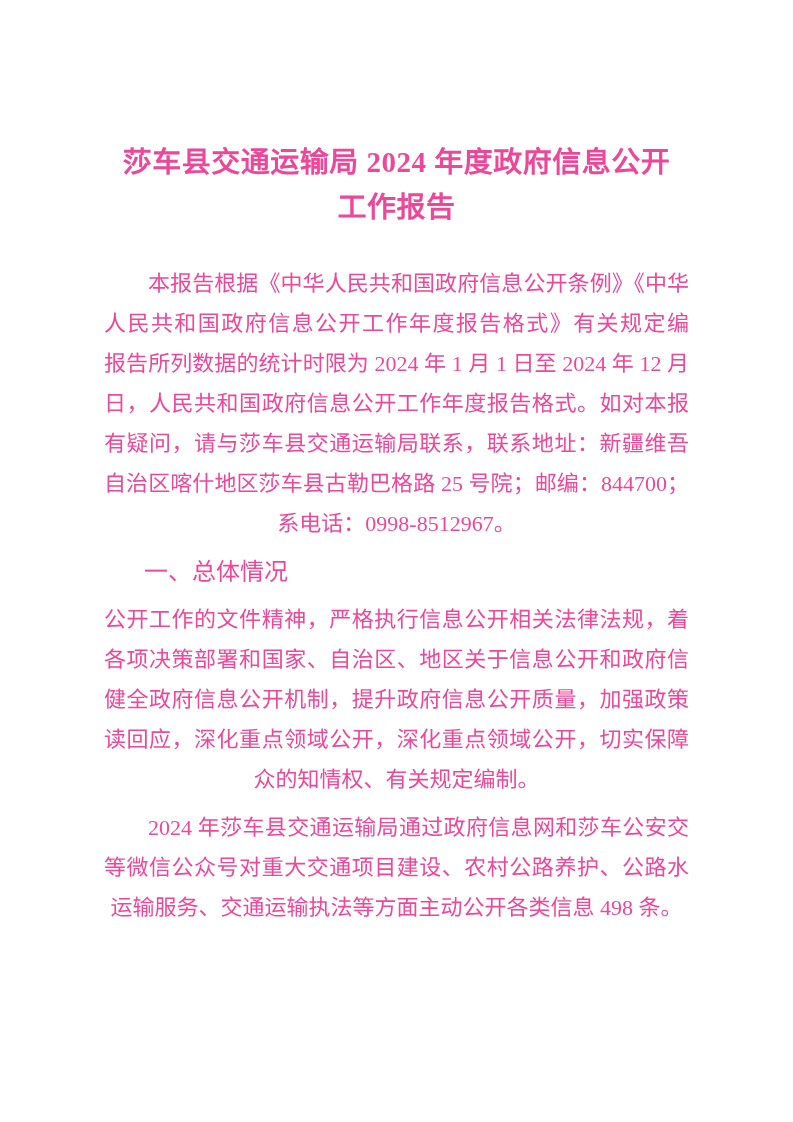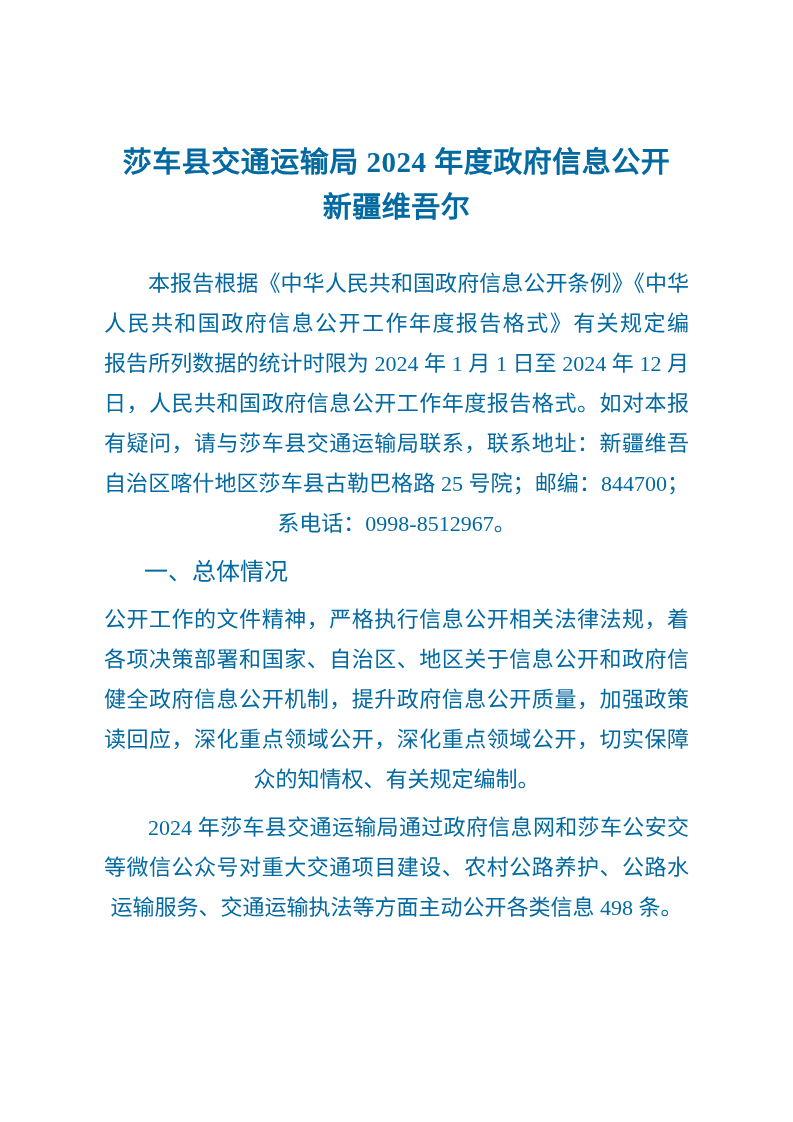--- a/index.html
+++ b/index.html
@@ -7,21 +7,21 @@
     padding: 0;
     background: #ffffff;
   }
   .page {
     position: relative;
     width: 793px;
     height: 1122px;
     box-sizing: border-box;
     padding: 140px 96px 0 96px;
     background: #ffffff;
-    color: #0369a1;
+    color: #ec4899;
     font-family: "Liberation Serif", "DejaVu Serif", serif;
     overflow: hidden;
   }
   .doc-title {
     margin: 0 0 34px 0;
     font-size: 29px;
     font-weight: bold;
     line-height: 45px;
     text-align: center;
     letter-spacing: 0.5px;
@@ -65,21 +65,21 @@
     text-indent: 2em;
   }
 </style>
 </head>
 <body>
 
 <div class="page">
 
   <h1 class="doc-title">
     <span class="title-line">莎车县交通运输局 2024 年度政府信息公开</span>
-    <span class="title-line">新疆维吾尔</span>
+    <span class="title-line">工作报告</span>
   </h1>
 
   <div class="para">
     <div class="line j fi">本报告根据《中华人民共和国政府信息公开条例》《中华</div>
     <div class="line j">人民共和国政府信息公开工作年度报告格式》有关规定编制。</div>
     <div class="line j">报告所列数据的统计时限为 2024 年 1 月 1 日至 2024 年 12 月 31</div>
     <div class="line j">日，人民共和国政府信息公开工作年度报告格式。如对本报告</div>
     <div class="line j">有疑问，请与莎车县交通运输局联系，联系地址：新疆维吾尔</div>
     <div class="line j">自治区喀什地区莎车县古勒巴格路 25 号院；邮编：844700；联</div>
     <div class="line">系电话：0998-8512967。</div>

